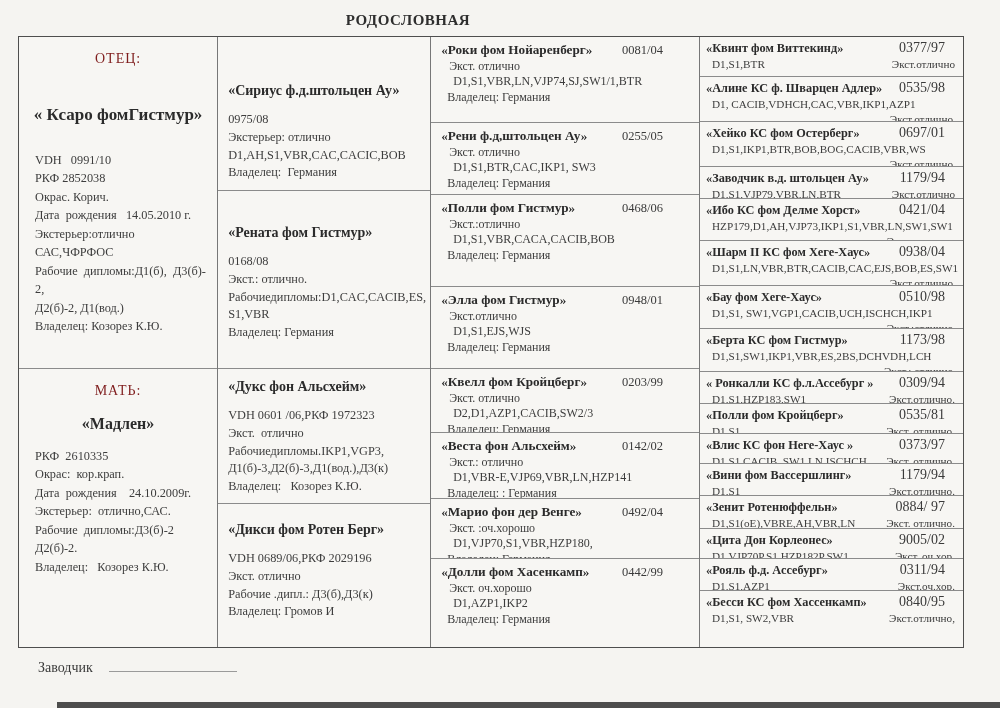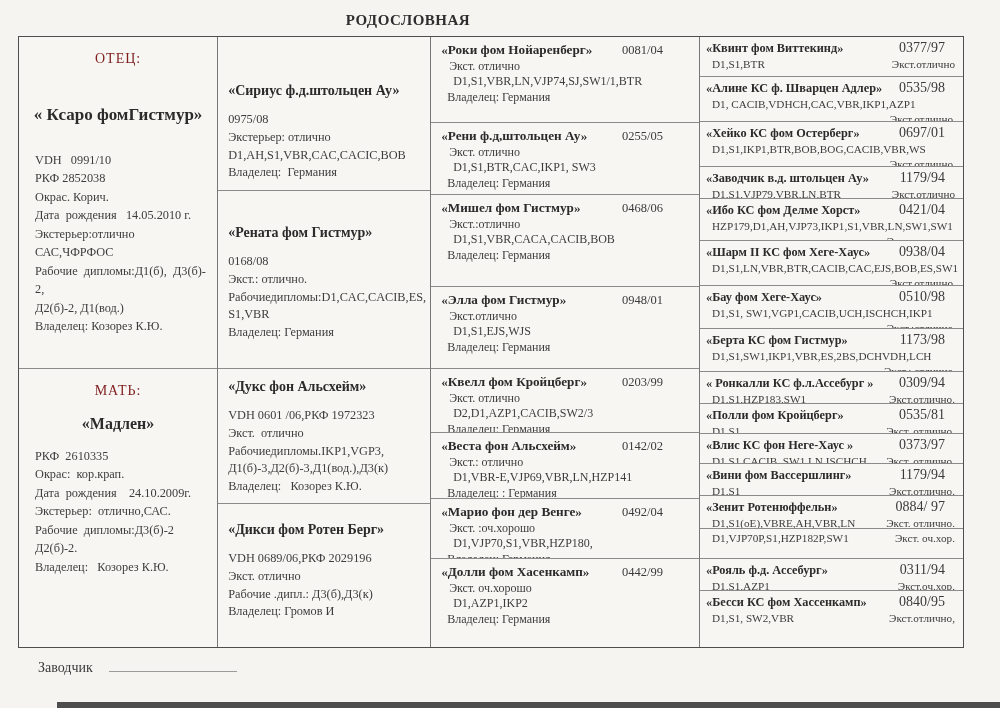--- a/index.html
+++ b/index.html
@@ -182,21 +182,21 @@
           <span class="nm">«Рени ф.д,штольцен Ау»</span>
           <span class="num">0255/05</span>
         </div>
         <div class="ext">Экст. отлично</div>
         <div class="titles">D1,S1,BTR,CAC,IKP1, SW3</div>
         <div class="owner">Владелец: Германия</div>
       </div>
 
       <div class="cell c3">
         <div class="head">
-          <span class="nm">«Мишел фом Гистмур»</span>
+          <span class="nm">«Полли фом Гистмур»</span>
           <span class="num">0468/06</span>
         </div>
         <div class="ext">Экст.:отлично</div>
         <div class="titles">D1,S1,VBR,CACA,CACIB,BOB</div>
         <div class="owner">Владелец: Германия</div>
       </div>
 
       <div class="cell c3">
         <div class="head">
           <span class="nm">«Элла фом Гистмур»</span>
@@ -400,20 +400,24 @@
           <span class="num">0884/ 97</span>
         </div>
         <div class="t-row">
           <span class="titles">D1,S1(оЕ),VBRE,AH,VBR,LN</span>
           <span class="ext-i">Экст. отлично.</span>
         </div>
 
       </div>
 
       <div class="cell c4">
+        <div class="head">
+          <span class="nm">«Цита Дон Корлеонес»</span>
+          <span class="num">9005/02</span>
+        </div>
         <div class="t-row">
           <span class="titles">D1,VJP70P,S1,HZP182P,SW1</span>
           <span class="ext-i">Экст. оч.хор.</span>
         </div>
 
       </div>
 
       <div class="cell c4">
         <div class="head">
           <span class="nm">«Рояль ф.д. Ассебург»</span>

